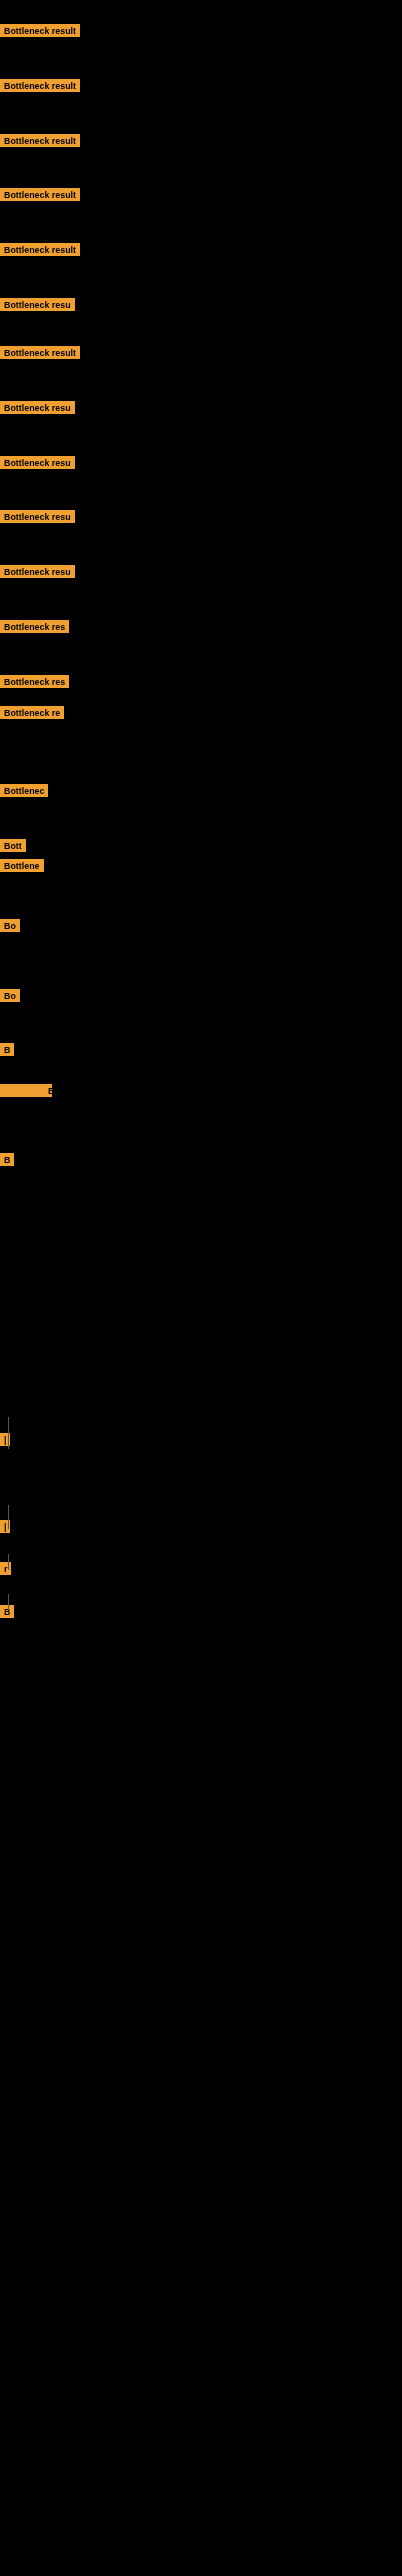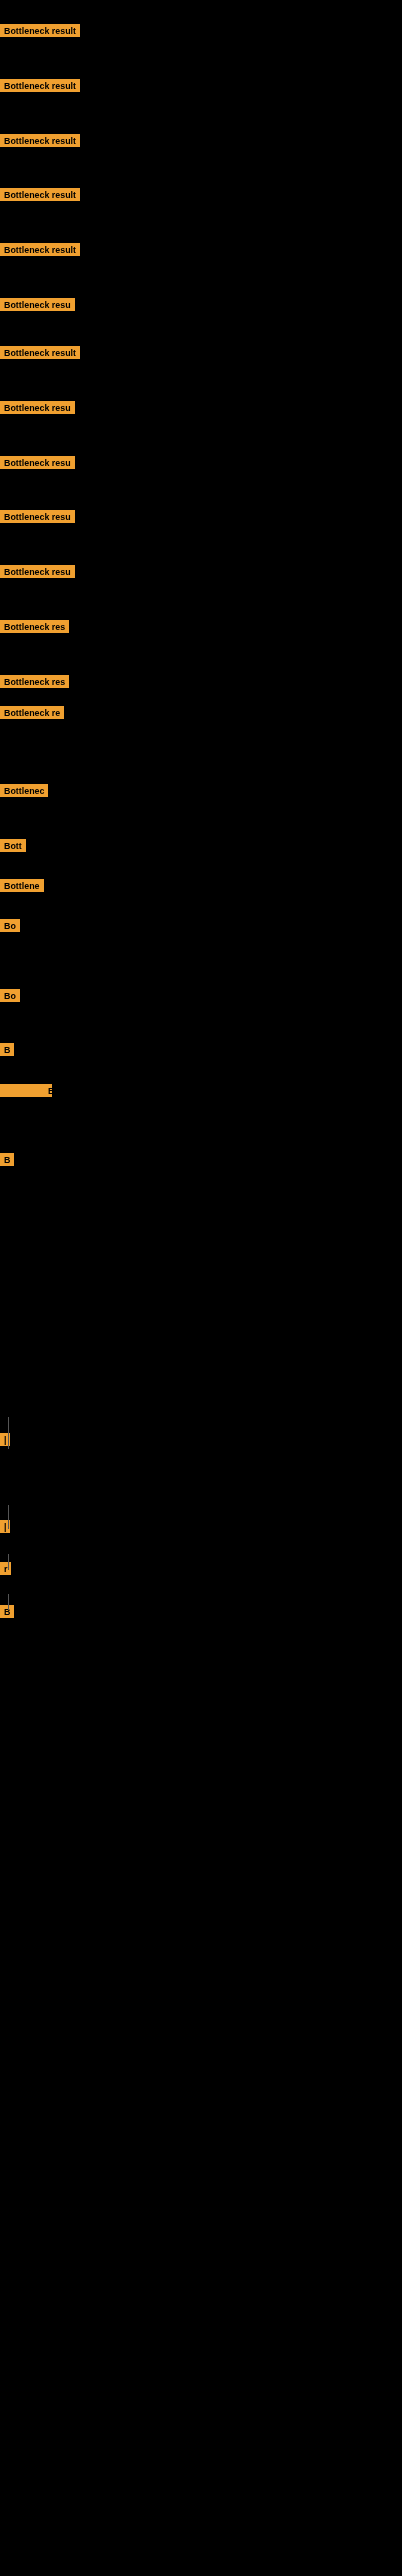--- a/index.html
+++ b/index.html
@@ -62,21 +62,21 @@
     <div class="bottleneck-label" style="top: 346px; max-width: 94px;">Bottleneck result</div>
     <div class="bottleneck-label" style="top: 401px; max-width: 89px;">Bottleneck resu</div>
     <div class="bottleneck-label" style="top: 456px; max-width: 89px;">Bottleneck resu</div>
     <div class="bottleneck-label" style="top: 510px; max-width: 89px;">Bottleneck resu</div>
     <div class="bottleneck-label" style="top: 565px; max-width: 89px;">Bottleneck resu</div>
     <div class="bottleneck-label" style="top: 620px; max-width: 82px;">Bottleneck res</div>
     <div class="bottleneck-label" style="top: 675px; max-width: 82px;">Bottleneck res</div>
     <div class="bottleneck-label" style="top: 706px; max-width: 76px;">Bottleneck re</div>
     <div class="bottleneck-label" style="top: 784px; max-width: 60px;">Bottlenec</div>
     <div class="bottleneck-label" style="top: 839px; max-width: 36px;">Bott</div>
-    <div class="bottleneck-label" style="top: 879px; max-width: 55px;">Bottlene</div>
+    <div class="bottleneck-label" style="top: 859px; max-width: 55px;">Bottlene</div>
     <div class="bottleneck-label" style="top: 919px; max-width: 26px;">Bo</div>
     <div class="bottleneck-label" style="top: 989px; max-width: 26px;">Bo</div>
     <div class="bottleneck-label" style="top: 1043px; max-width: 17.7px;">B</div>
     <div class="bottleneck-label" style="top: 1084px; max-width: 39px; padding-left: 48px;">Bottl</div>
     <div class="bottleneck-label" style="top: 1153px; max-width: 17.7px;">B</div>
     <div class="bottleneck-label" style="top: 1433px; max-width: 13px;">|</div>
     <div class="bottleneck-label" style="top: 1520px; max-width: 13px;">|</div>
     <div class="bottleneck-label" style="top: 1562px; max-width: 13px;">r</div>
     <div class="bottleneck-label" style="top: 1605px; max-width: 17.7px;">B</div>
     <div class="vertical-line" style="top: 1417px; height: 32px;"></div>

